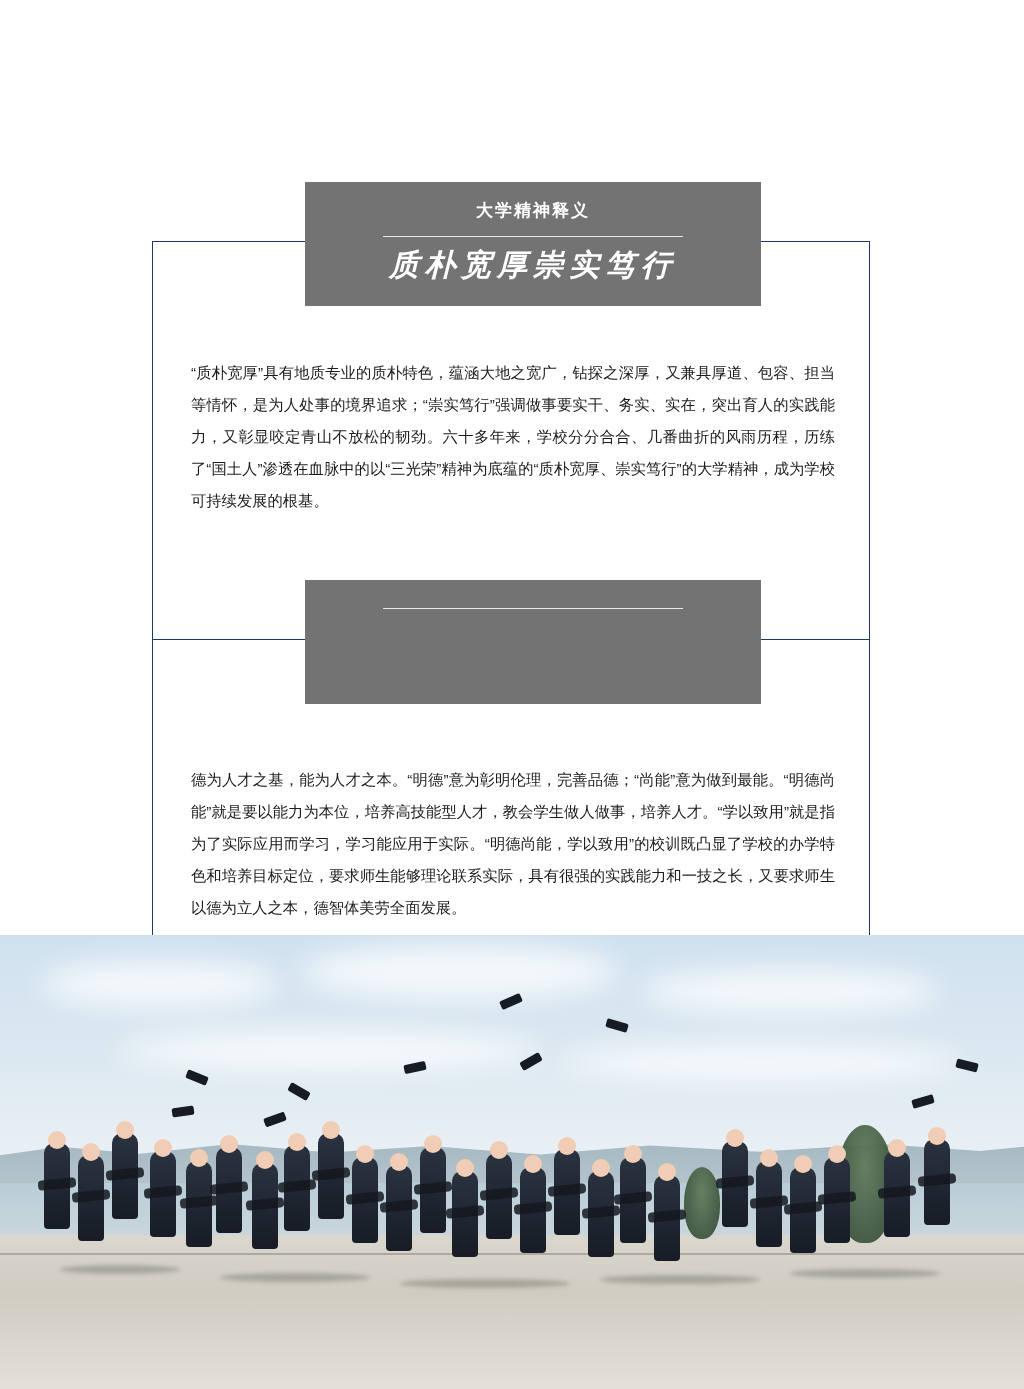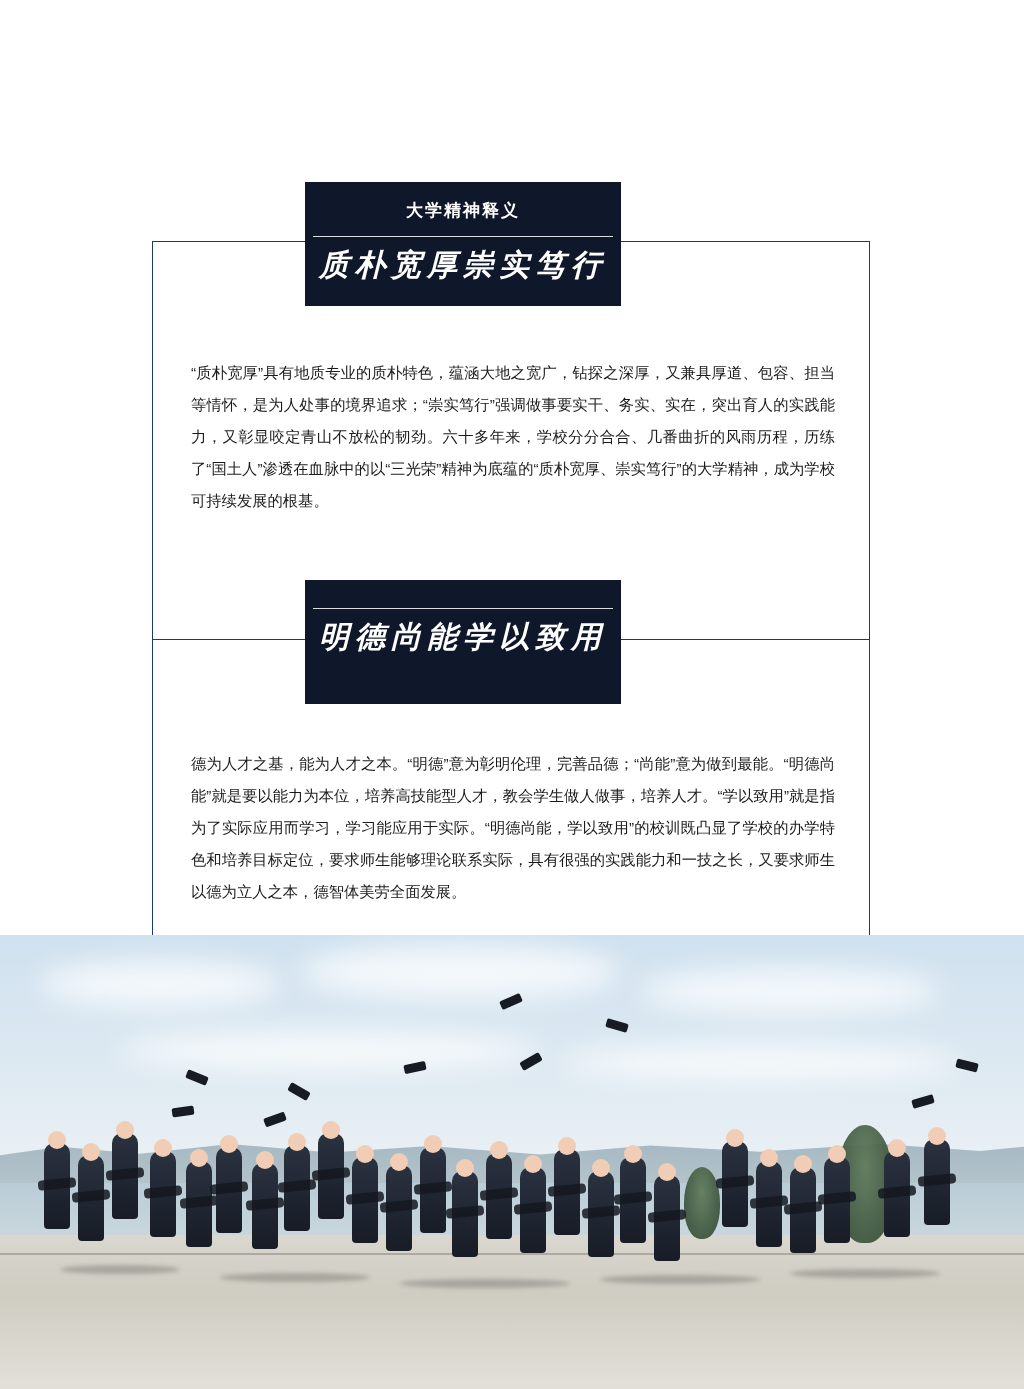--- a/index.html
+++ b/index.html
@@ -39,22 +39,22 @@
     box-sizing: border-box;
     background: #ffffff;
   }
   #frame-spirit { top: 59px; height: 485px; }
   #frame-motto  { top: 59px; height: 365px; }
 
   .banner {
     position: absolute;
     left: 153px;
     top: 0;
-    width: 316px;
-    background: #0f172a;
+    width: 456px;
+    background: #737373;
     color: #ffffff;
     text-align: center;
     z-index: 3;
     box-sizing: border-box;
     padding: 14px 0 16px 0;
   }
   #banner-spirit { height: 124px; }
   #banner-motto  { height: 124px; }
 
   .banner-title {
@@ -87,21 +87,21 @@
     position: absolute;
     left: 38px;
     width: 644px;
     font-size: 15.3px;
     line-height: 32px;
     color: #1b1b1b;
     text-align: justify;
     text-justify: inter-ideograph;
   }
   #text-spirit { top: 115px; }
-  #text-motto  { top: 108px; }
+  #text-motto  { top: 124px; }
 
   
   .photo {
     position: absolute;
     left: 0;
     top: 935px;
     width: 1024px;
     height: 454px;
     overflow: hidden;
   }
@@ -217,21 +217,20 @@
       <div class="banner-slogan">质朴宽厚崇实笃行</div>
     </div>
   </div>
 
   <div class="section" id="section-motto">
     <div class="section-frame" id="frame-motto">
       <div class="body-text" id="text-motto">德为人才之基，能为人才之本。“明德”意为彰明伦理，完善品德；“尚能”意为做到最能。“明德尚能”就是要以能力为本位，培养高技能型人才，教会学生做人做事，培养人才。“学以致用”就是指为了实际应用而学习，学习能应用于实际。“明德尚能，学以致用”的校训既凸显了学校的办学特色和培养目标定位，要求师生能够理论联系实际，具有很强的实践能力和一技之长，又要求师生以德为立人之本，德智体美劳全面发展。</div>
     </div>
     <div class="banner" id="banner-motto">
       <div class="banner-rule"></div>
-      <div class="banner-slogan">明德尚能学以致用</div>
     </div>
   </div>
 
   <div class="photo">
     <div class="sky"></div>
 
     <div class="cloud" style="left:40px;  top:26px;  width:240px; height:46px;"></div>
     <div class="cloud" style="left:300px; top:10px;  width:320px; height:54px;"></div>
     <div class="cloud" style="left:640px; top:34px;  width:300px; height:44px;"></div>
     <div class="cloud" style="left:120px; top:96px;  width:420px; height:40px;"></div>

